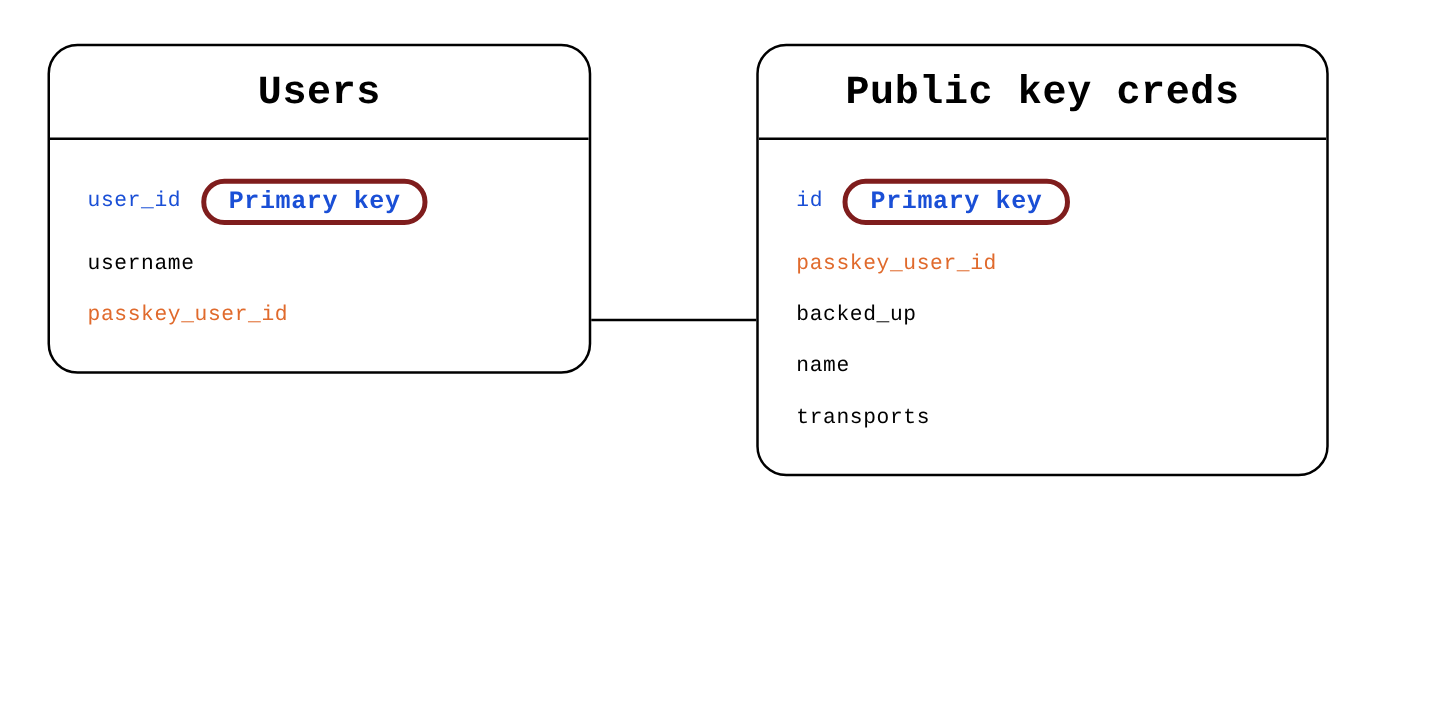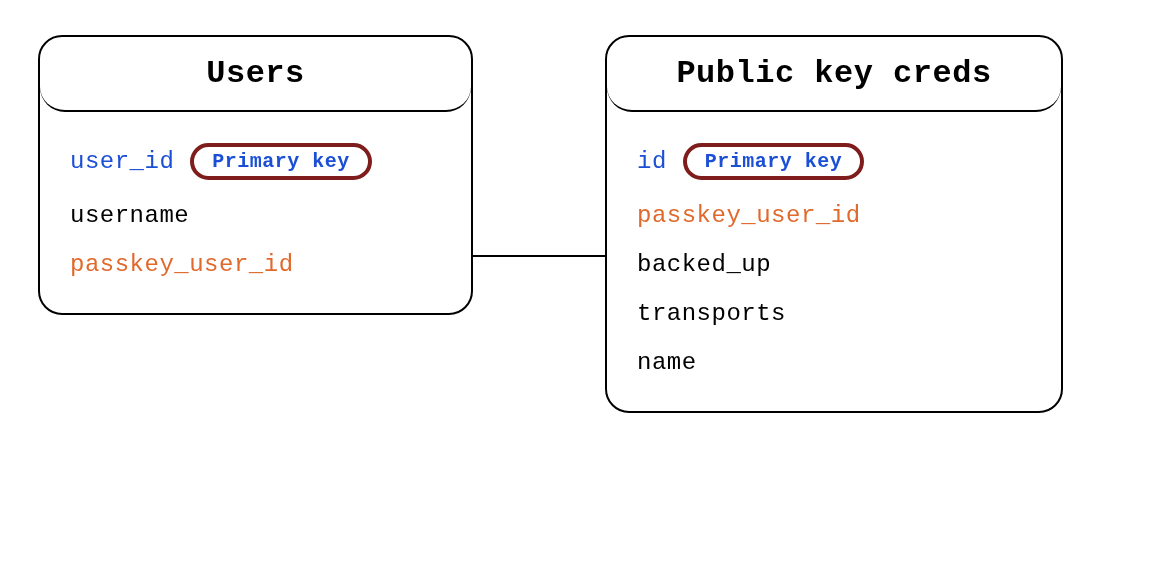--- a/index.html
+++ b/index.html
@@ -21,33 +21,32 @@
       background: #ffffff;
       overflow: hidden;
     }
     .entity-header {
       padding: 18px 32px;
       border-bottom: 2px solid #000000;
       text-align: center;
       font-weight: bold;
       font-size: 32px;
       letter-spacing: 0.5px;
-      border-radius: 25px;
     }
     .entity-body {
       padding: 20px 30px 24px 30px;
     }
     .field-row {
       display: flex;
       align-items: center;
       gap: 16px;
       padding: 11px 0;
     }
     .field-name {
-      font-size: 24px;
+      font-size: 17px;
       letter-spacing: 0.5px;
     }
     .field-primary {
       color: #1a4fd6;
     }
     .field-foreign {
       color: #e06a2c;
     }
     .field-normal {
       color: #000000;
@@ -110,19 +109,19 @@
       <span class="field-name field-primary">id</span>
       <span class="pk-badge">Primary key</span>
     </div>
     <div class="field-row">
       <span class="field-name field-foreign">passkey_user_id</span>
     </div>
     <div class="field-row">
       <span class="field-name field-normal">backed_up</span>
     </div>
     <div class="field-row">
-      <span class="field-name field-normal">transports</span>
+      <span class="field-name field-normal">name</span>
     </div>
     <div class="field-row">
-      <span class="field-name field-normal">name</span>
+      <span class="field-name field-normal">transports</span>
     </div>
   </div>
 </div>
 
 </body></html>

